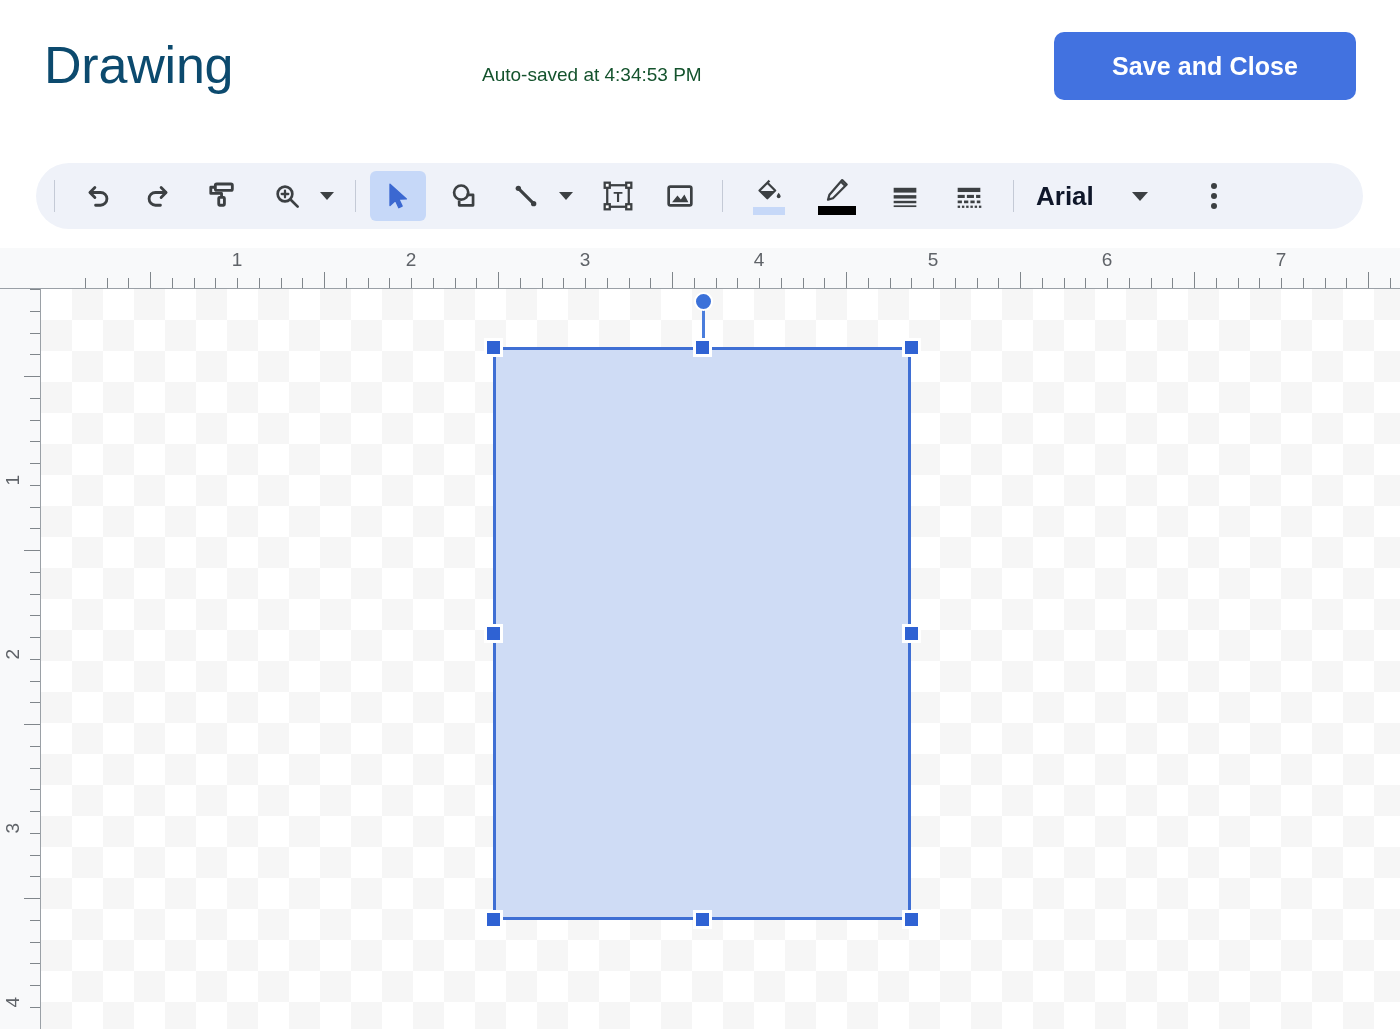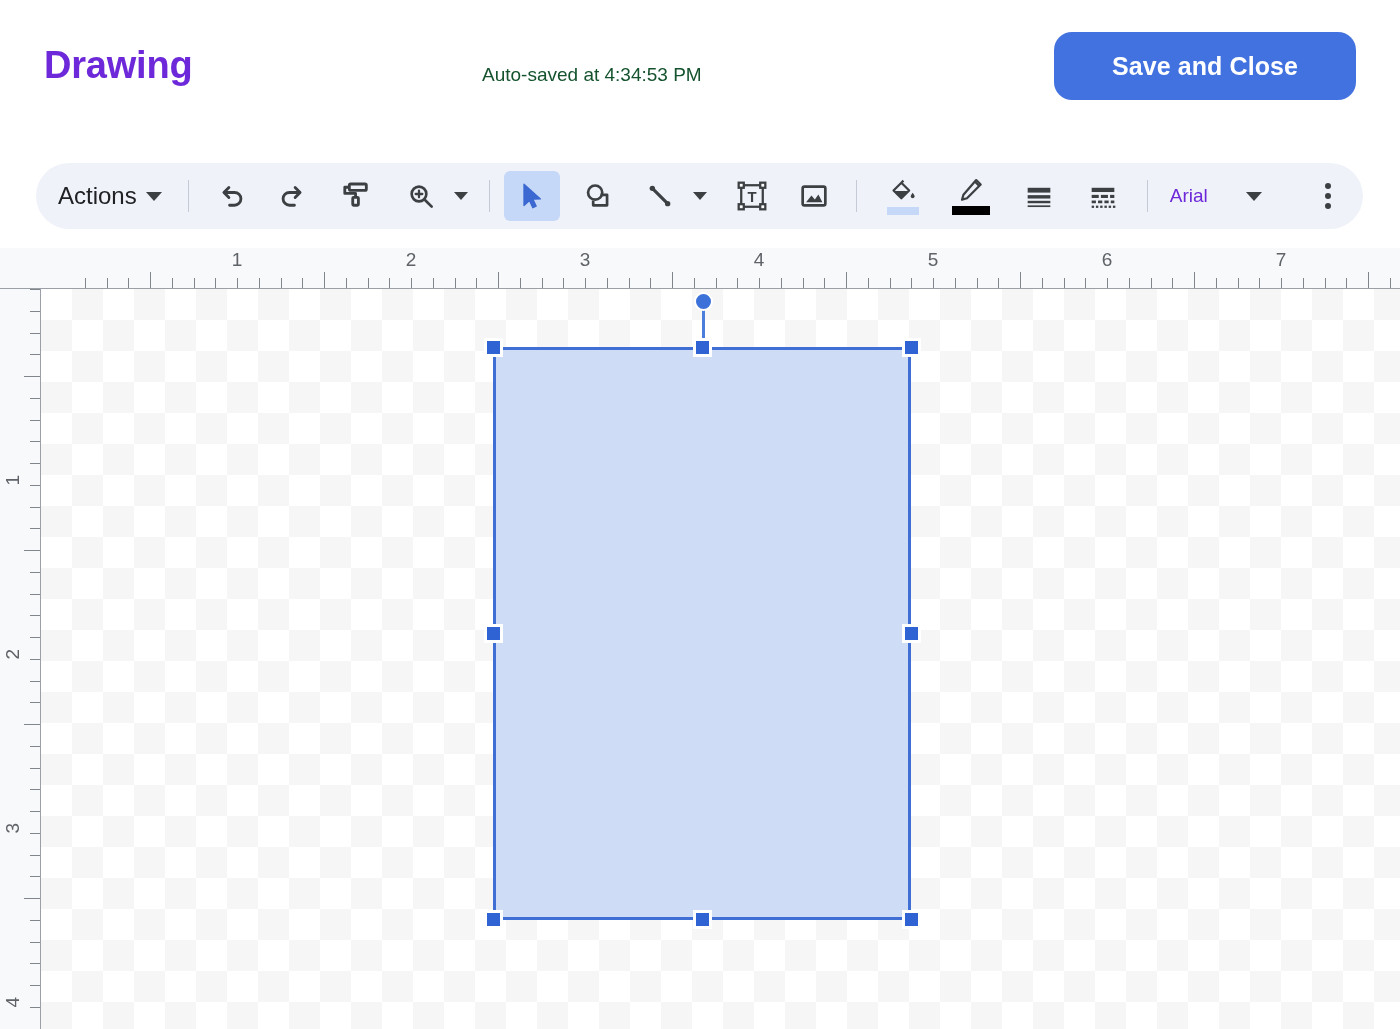--- a/index.html
+++ b/index.html
@@ -11,32 +11,32 @@
   }
 
   
   #header {
     position: absolute; left: 0; top: 0;
     width: 1400px; height: 132px;
     background: #ffffff;
   }
   #doc-title {
     position: absolute; left: 44px; top: 41px;
-    font-size: 38px; font-weight: 700; color: #6d28d9;
+    font-size: 52px; font-weight: 400; color: #0c4a6e;
     letter-spacing: -0.2px; line-height: 48px;
   }
   #autosave-status {
     position: absolute; left: 482px; top: 62px;
     font-size: 19px; color: #14532d; line-height: 26px;
   }
   #save-close-btn {
     position: absolute; left: 1054px; top: 32px;
     width: 302px; height: 68px;
     background: #4272e0;
-    border: none; border-radius: 18px;
+    border: none; border-radius: 10px;
     color: #ffffff; font-size: 25px; font-weight: 700;
     font-family: "Liberation Sans", sans-serif;
     letter-spacing: 0.1px; cursor: pointer;
   }
 
   
   #toolbar {
     position: absolute; left: 36px; top: 163px;
     width: 1327px; height: 66px;
     background: #eff2f9;
@@ -64,22 +64,22 @@
     border-left: 8px solid transparent;
     border-right: 8px solid transparent;
     border-top: 9px solid #3c4043;
   }
   .caret.small {
     border-left-width: 7px; border-right-width: 7px; border-top-width: 8px;
   }
   .sw-wrap { display: flex; flex-direction: column; align-items: center; gap: 3px; }
   .swatch { width: 32px; height: 8px; }
   #font-name {
-    font-size: 19px; color: #6d28d9; padding-left: 22px;
-    white-space: nowrap; cursor: pointer;
+    font-size: 26px; color: #0f172a; padding-left: 22px;
+    white-space: nowrap; cursor: pointer; font-weight: bold;
   }
   .dots { display: flex; flex-direction: column; gap: 4px; align-items: center; }
   .dots i { width: 6px; height: 6px; border-radius: 50%; background: #3c4043; display: block; }
 
   
   #hruler {
     position: absolute; left: 0; top: 248px;
     width: 1400px; height: 41px;
     background: #f8f9fa;
     overflow: hidden;
@@ -156,24 +156,20 @@
 <body>
 
 <div id="header">
   <div id="doc-title">Drawing</div>
   <div id="autosave-status">Auto-saved at 4:34:53 PM</div>
   <button id="save-close-btn">Save and Close</button>
 </div>
 
 <div id="toolbar">
 
-  <div id="actions-btn">
-    <span id="actions-label">Actions</span>
-    <span class="caret"></span>
-  </div>
 
   <div class="tb-gap" style="width:18px"></div>
   <div class="tb-divider"></div>
   <div class="tb-gap" style="width:16px"></div>
 
   <div class="tb-item icon">
     <svg width="34" height="34" viewBox="0 0 24 24">
       <path d="M7.5 9.5H14.5a4.5 4.5 0 0 1 0 9H11" fill="none" stroke="#3c4043" stroke-width="2" stroke-linecap="round"></path>
       <path d="M10.5 6L7 9.5L10.5 13" fill="none" stroke="#3c4043" stroke-width="2" stroke-linecap="round" stroke-linejoin="round"></path>
     </svg>

